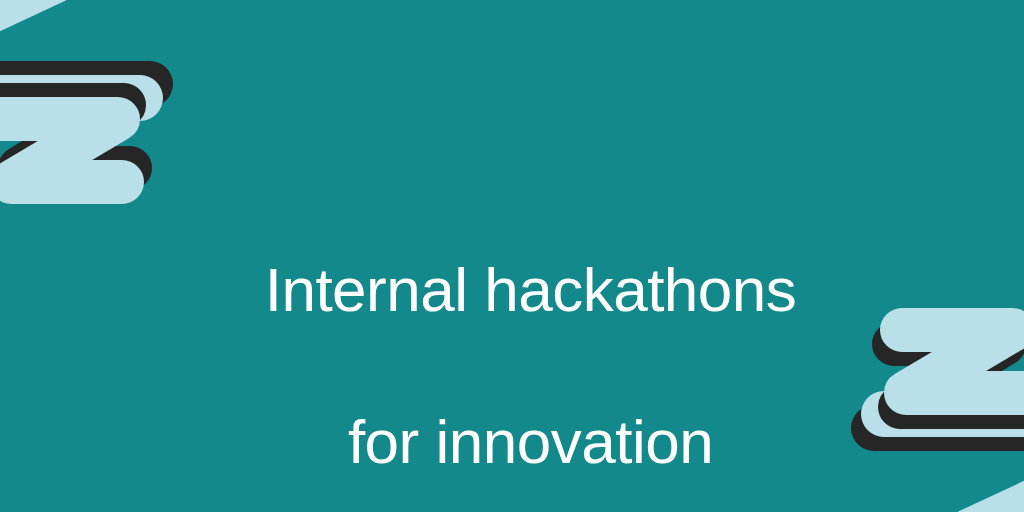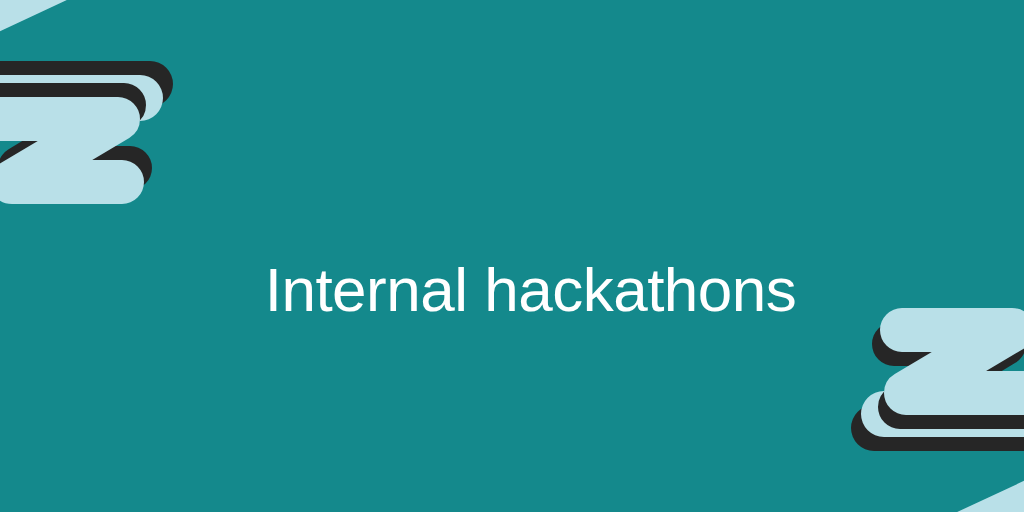--- a/index.html
+++ b/index.html
@@ -81,15 +81,16 @@
           <path d="M -40 105 L 124 105 L 20 168 L 130 168" fill="none" stroke="#262626" stroke-width="44" stroke-linecap="round" stroke-linejoin="round"></path>
           <path d="M -46 119 L 118 119 L 12 182 L 122 182" fill="none" stroke="#b9e0e8" stroke-width="44" stroke-linecap="round" stroke-linejoin="round"></path>
         </g>
       </g>
 
     </g>
   </svg>
 
   <div id="headline" style="color: rgb(255, 255, 255);">
     <span class="headline-line">Internal hackathons</span>
+    <span class="headline-line">for innovation</span>
   </div>
 
 </div>
 
 </body></html>

